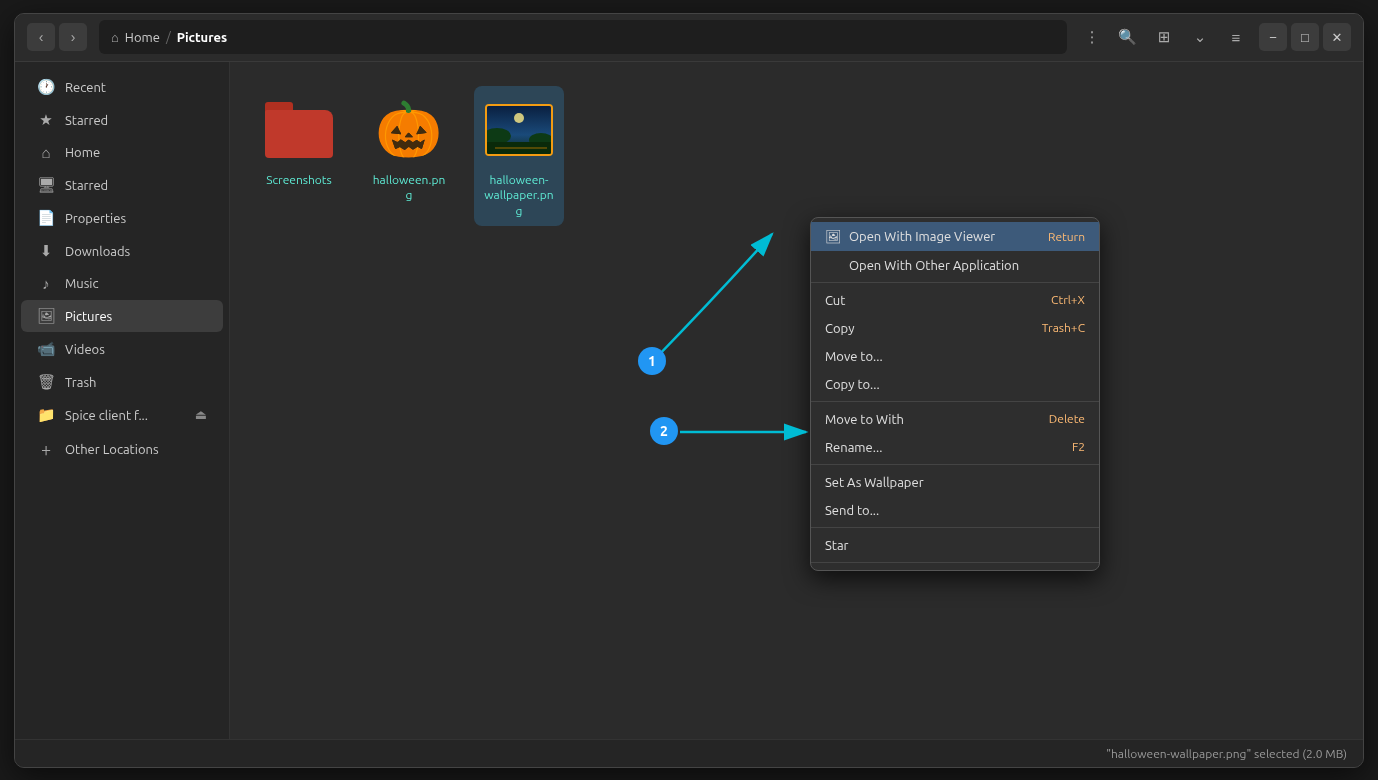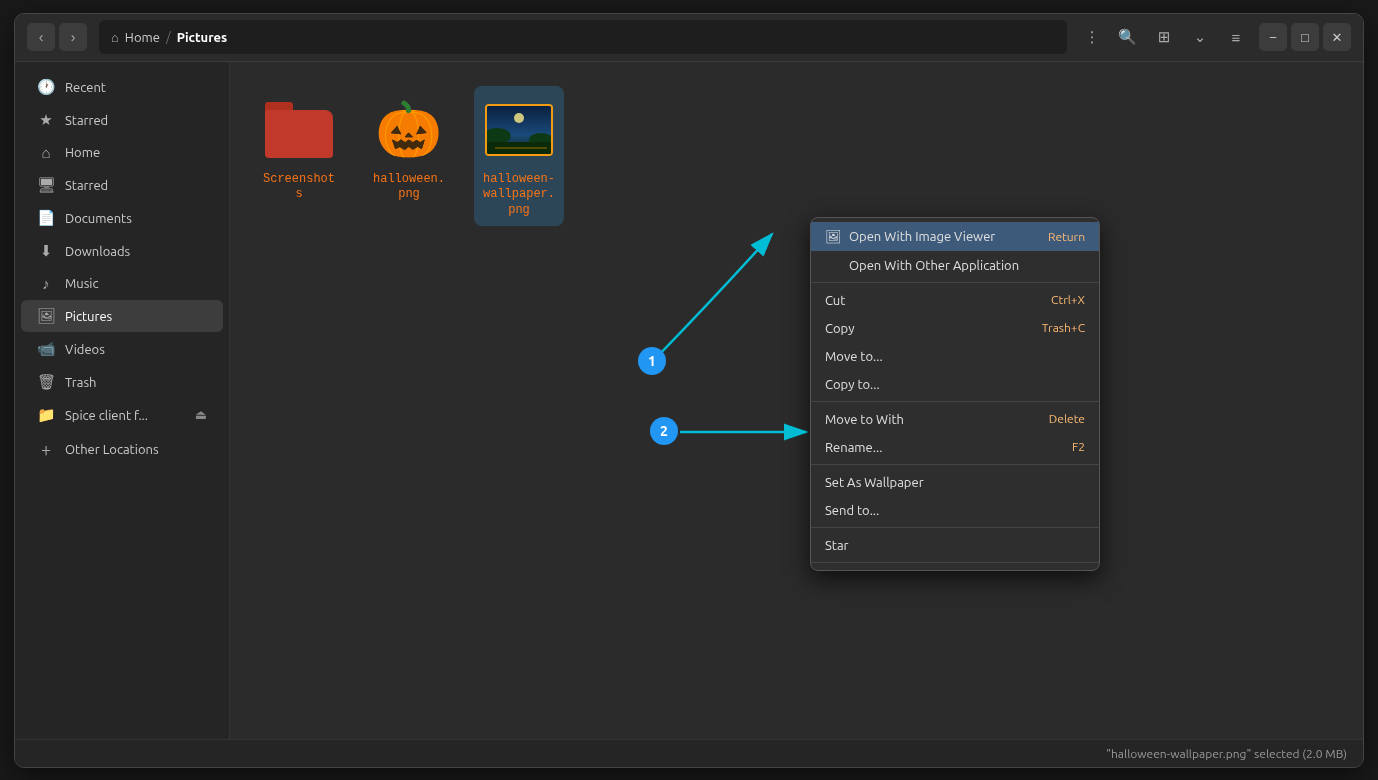--- a/index.html
+++ b/index.html
@@ -179,25 +179,24 @@
     .file-icon-wrap {
       width: 72px;
       height: 72px;
       display: flex;
       align-items: center;
       justify-content: center;
       margin-bottom: 6px;
     }
     .file-label {
       font-size: 12px;
-      color: #f97316;
+      color: #5eead4;
       text-align: center;
       word-break: break-word;
       line-height: 1.3;
-      font-family: Liberation Mono, monospace;
     }
     
     .halloween-thumb {
       width: 68px;
       height: 68px;
       font-size: 54px;
       display: flex;
       align-items: center;
       justify-content: center;
     }
@@ -337,21 +336,21 @@
       <div class="sidebar-item">
         <span class="si-icon">⌂</span>
         <span>Home</span>
       </div>
       <div class="sidebar-item">
         <span class="si-icon">🖥</span>
         <span>Starred</span>
       </div>
       <div class="sidebar-item">
         <span class="si-icon">📄</span>
-        <span>Documents</span>
+        <span>Properties</span>
       </div>
       <div class="sidebar-item">
         <span class="si-icon">⬇</span>
         <span>Downloads</span>
       </div>
       <div class="sidebar-item">
         <span class="si-icon">♪</span>
         <span>Music</span>
       </div>
       <div class="sidebar-item active">

